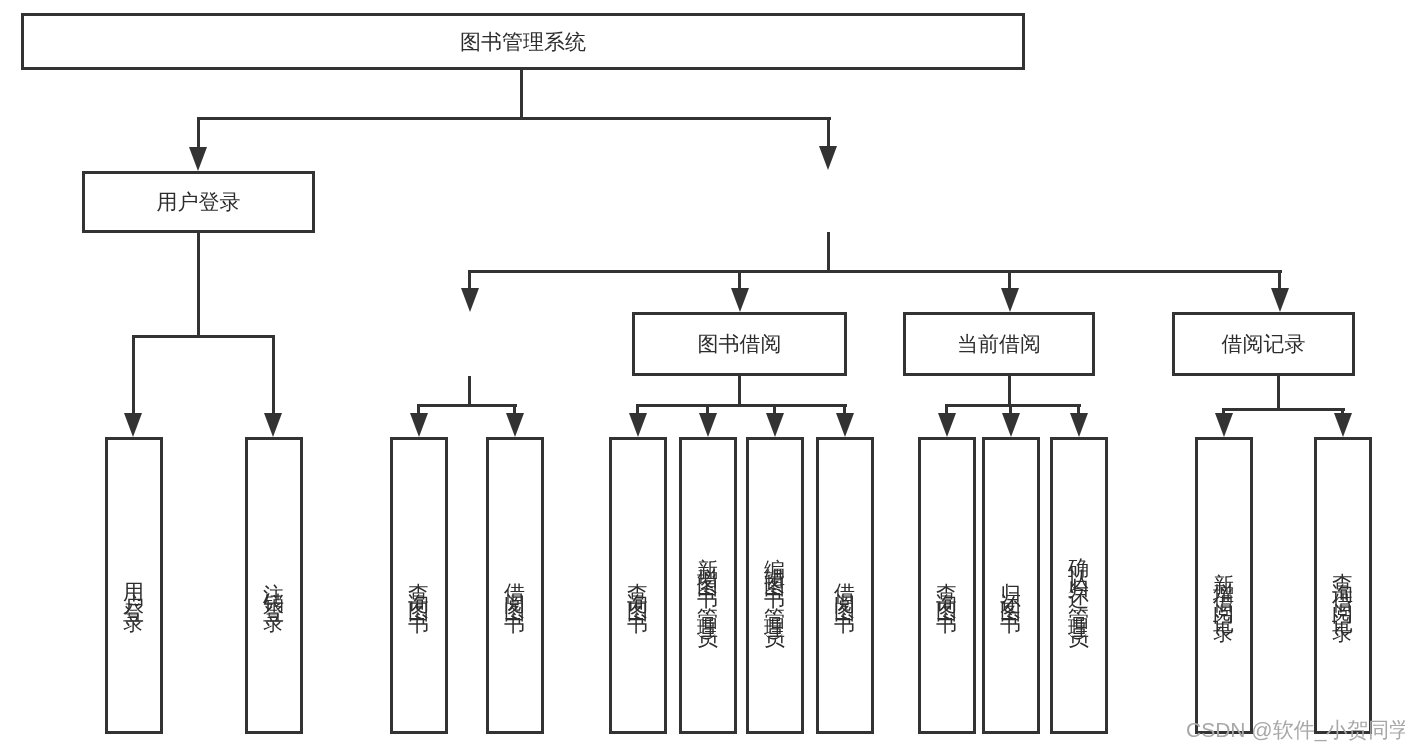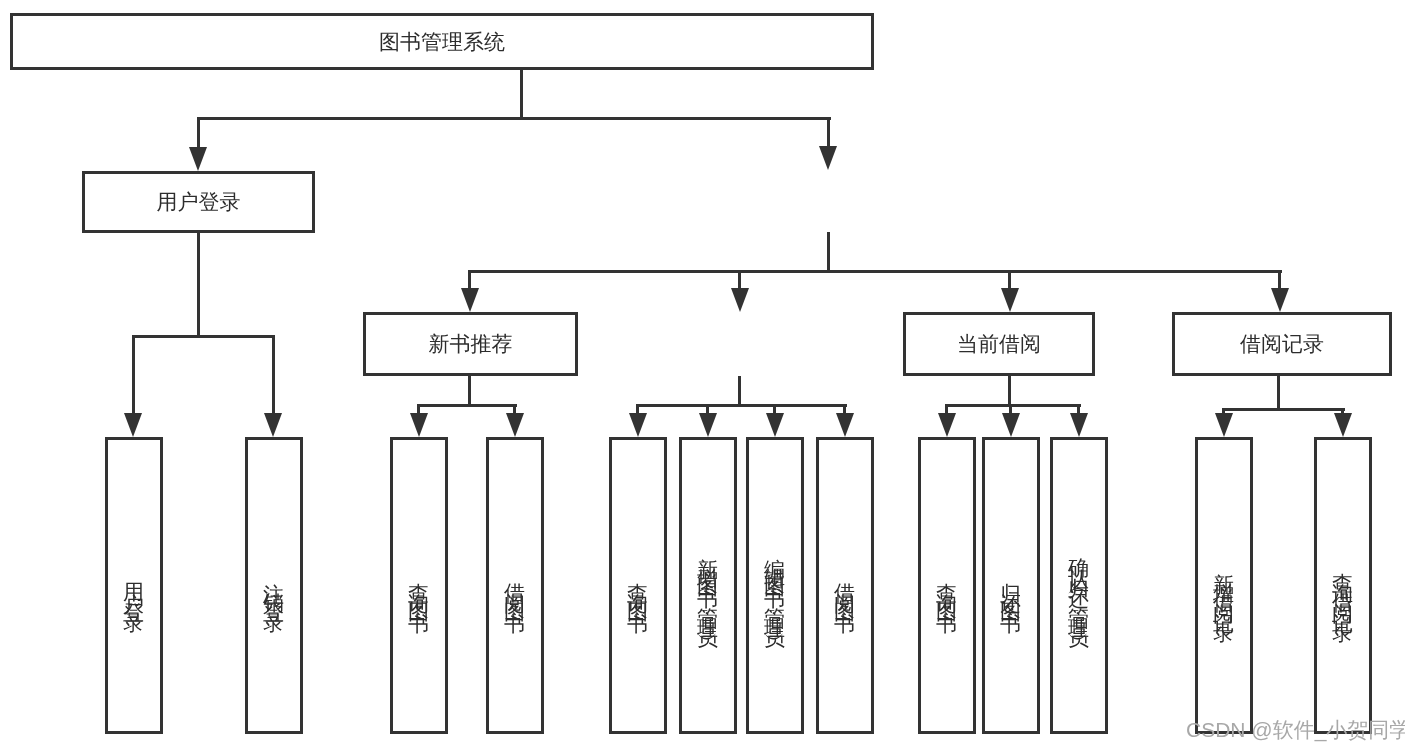--- a/index.html
+++ b/index.html
@@ -26,21 +26,21 @@
   .watermark{
     position:absolute;left:1186px;top:716px;font-size:21px;color:#a8a8a8;
     white-space:nowrap;z-index:5;
   }
 </style>
 </head>
 <body>
 
 <div id="canvas">
 
-  <div class="box" style="left:10px;top:13px;width:864px;height:57px">
+  <div class="box" style="left:21px;top:13px;width:1004px;height:57px">
     <span class="lbl">图书管理系统</span>
   </div>
 
   <div class="vline" style="left:520px;top:70px;height:48px"></div>
   <div class="hline" style="left:197px;top:117px;width:634px"></div>
   <div class="vline" style="left:197px;top:117px;height:34px"></div>
   <div class="arr" style="left:189px;top:147px"></div>
   <div class="vline" style="left:827px;top:117px;height:33px"></div>
   <div class="arr" style="left:819px;top:146px"></div>
 
@@ -59,27 +59,27 @@
   <div class="hline" style="left:468px;top:270px;width:814px"></div>
   <div class="vline" style="left:468px;top:270px;height:25px"></div>
   <div class="arr" style="left:461px;top:288px"></div>
   <div class="vline" style="left:738px;top:270px;height:25px"></div>
   <div class="arr" style="left:731px;top:288px"></div>
   <div class="vline" style="left:1008px;top:270px;height:25px"></div>
   <div class="arr" style="left:1001px;top:288px"></div>
   <div class="vline" style="left:1278px;top:270px;height:25px"></div>
   <div class="arr" style="left:1271px;top:288px"></div>
 
-  <div class="box" style="left:363px;top:312px;width:215px;height:64px">
-    <span class="lbl">新书推荐</span>
+  <div class="box" style="left:632px;top:312px;width:215px;height:64px">
+    <span class="lbl">图书借阅</span>
   </div>
   <div class="box" style="left:903px;top:312px;width:192px;height:64px">
     <span class="lbl">当前借阅</span>
   </div>
-  <div class="box" style="left:1172px;top:312px;width:220px;height:64px">
+  <div class="box" style="left:1172px;top:312px;width:183px;height:64px">
     <span class="lbl">借阅记录</span>
   </div>
 
   <div class="vline" style="left:468px;top:376px;height:30px"></div>
   <div class="hline" style="left:417px;top:404px;width:100px"></div>
   <div class="vline" style="left:417px;top:404px;height:13px"></div>
   <div class="arr" style="left:410px;top:413px"></div>
   <div class="vline" style="left:513px;top:404px;height:13px"></div>
   <div class="arr" style="left:506px;top:413px"></div>
 

